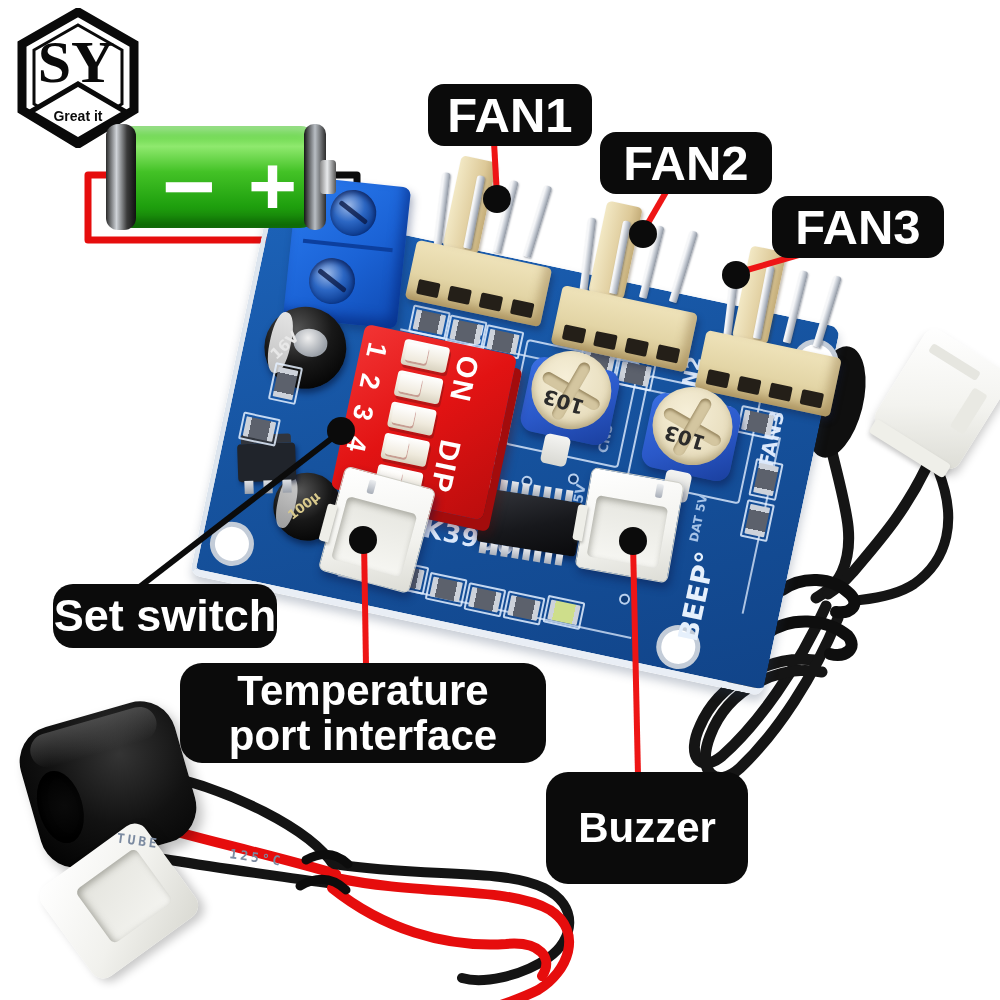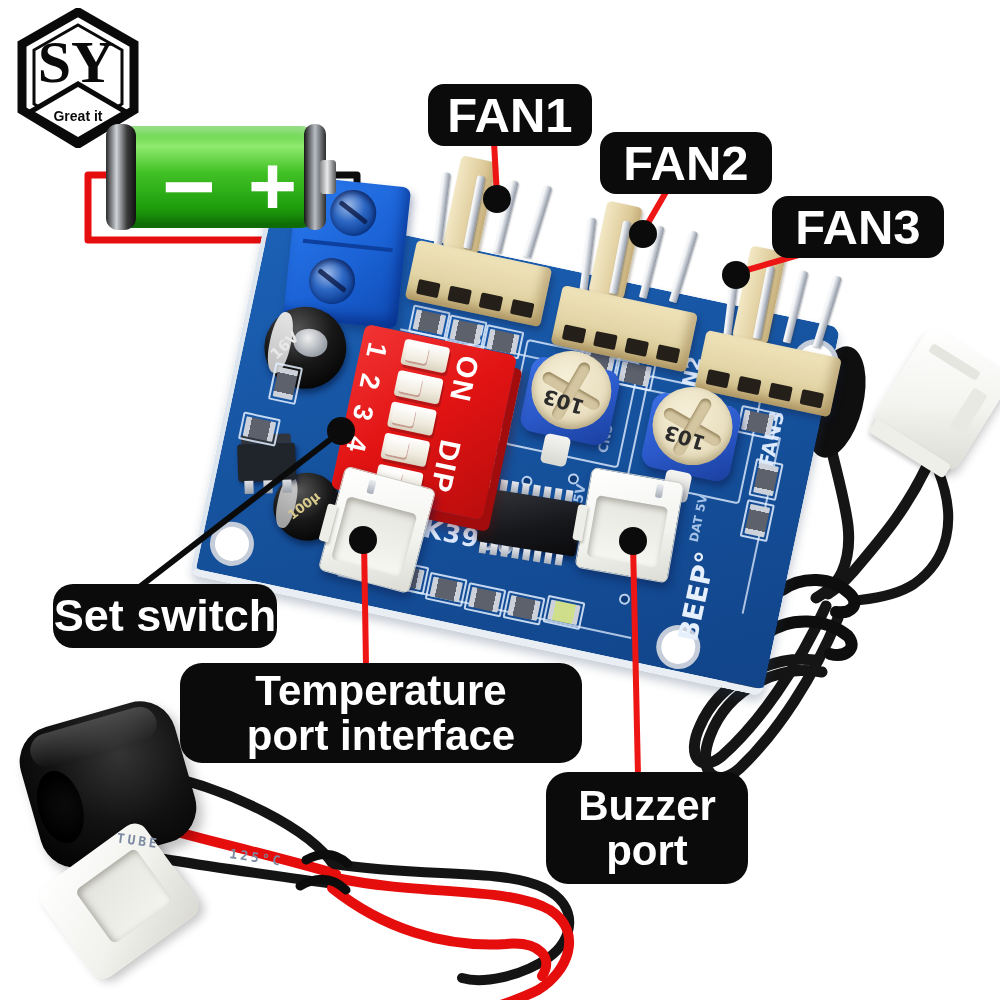--- a/index.html
+++ b/index.html
@@ -8,21 +8,21 @@
   .abs{position:absolute;}
 
   
   .callout{position:absolute;background:#0b0b0b;color:#fff;font-weight:700;
            border-radius:16px;text-align:center;z-index:45;line-height:1.08;
            display:flex;flex-direction:column;justify-content:center;}
   #lab-fan1{left:428px;top:84px;width:164px;height:62px;font-size:49px;}
   #lab-fan2{left:600px;top:132px;width:172px;height:62px;font-size:49px;}
   #lab-fan3{left:772px;top:196px;width:172px;height:62px;font-size:49px;}
   #lab-set{left:53px;top:584px;width:224px;height:64px;font-size:45px;border-radius:20px;}
-  #lab-temp{left:180px;top:663px;width:402px;height:100px;font-size:42px;border-radius:22px;}
+  #lab-temp{left:180px;top:663px;width:366px;height:100px;font-size:42px;border-radius:22px;}
   #lab-buzz{left:546px;top:772px;width:202px;height:112px;font-size:42px;border-radius:22px;}
 
   
   #wires-svg{position:absolute;left:0;top:0;z-index:5;}
   #leader-svg{position:absolute;left:0;top:0;z-index:42;}
 
   
   #battery{left:110px;top:126px;width:212px;height:102px;z-index:25;}
   #bat-body{position:absolute;left:0;top:0;width:212px;height:102px;border-radius:22px;
     background:linear-gradient(180deg,#4ec832 0%,#8fe96e 20%,#43c226 45%,#1fa00e 78%,#137c07 100%);
@@ -475,14 +475,13 @@
   </div>
 <div class="callout" id="lab-set">
     <span>Set switch</span>
   </div>
 <div class="callout" id="lab-temp">
   <span>Temperature</span>
   <span>port interface</span>
 </div>
 <div class="callout" id="lab-buzz">
   <span>Buzzer</span>
-  <span>port</span>
 </div>
 
 </body></html>

